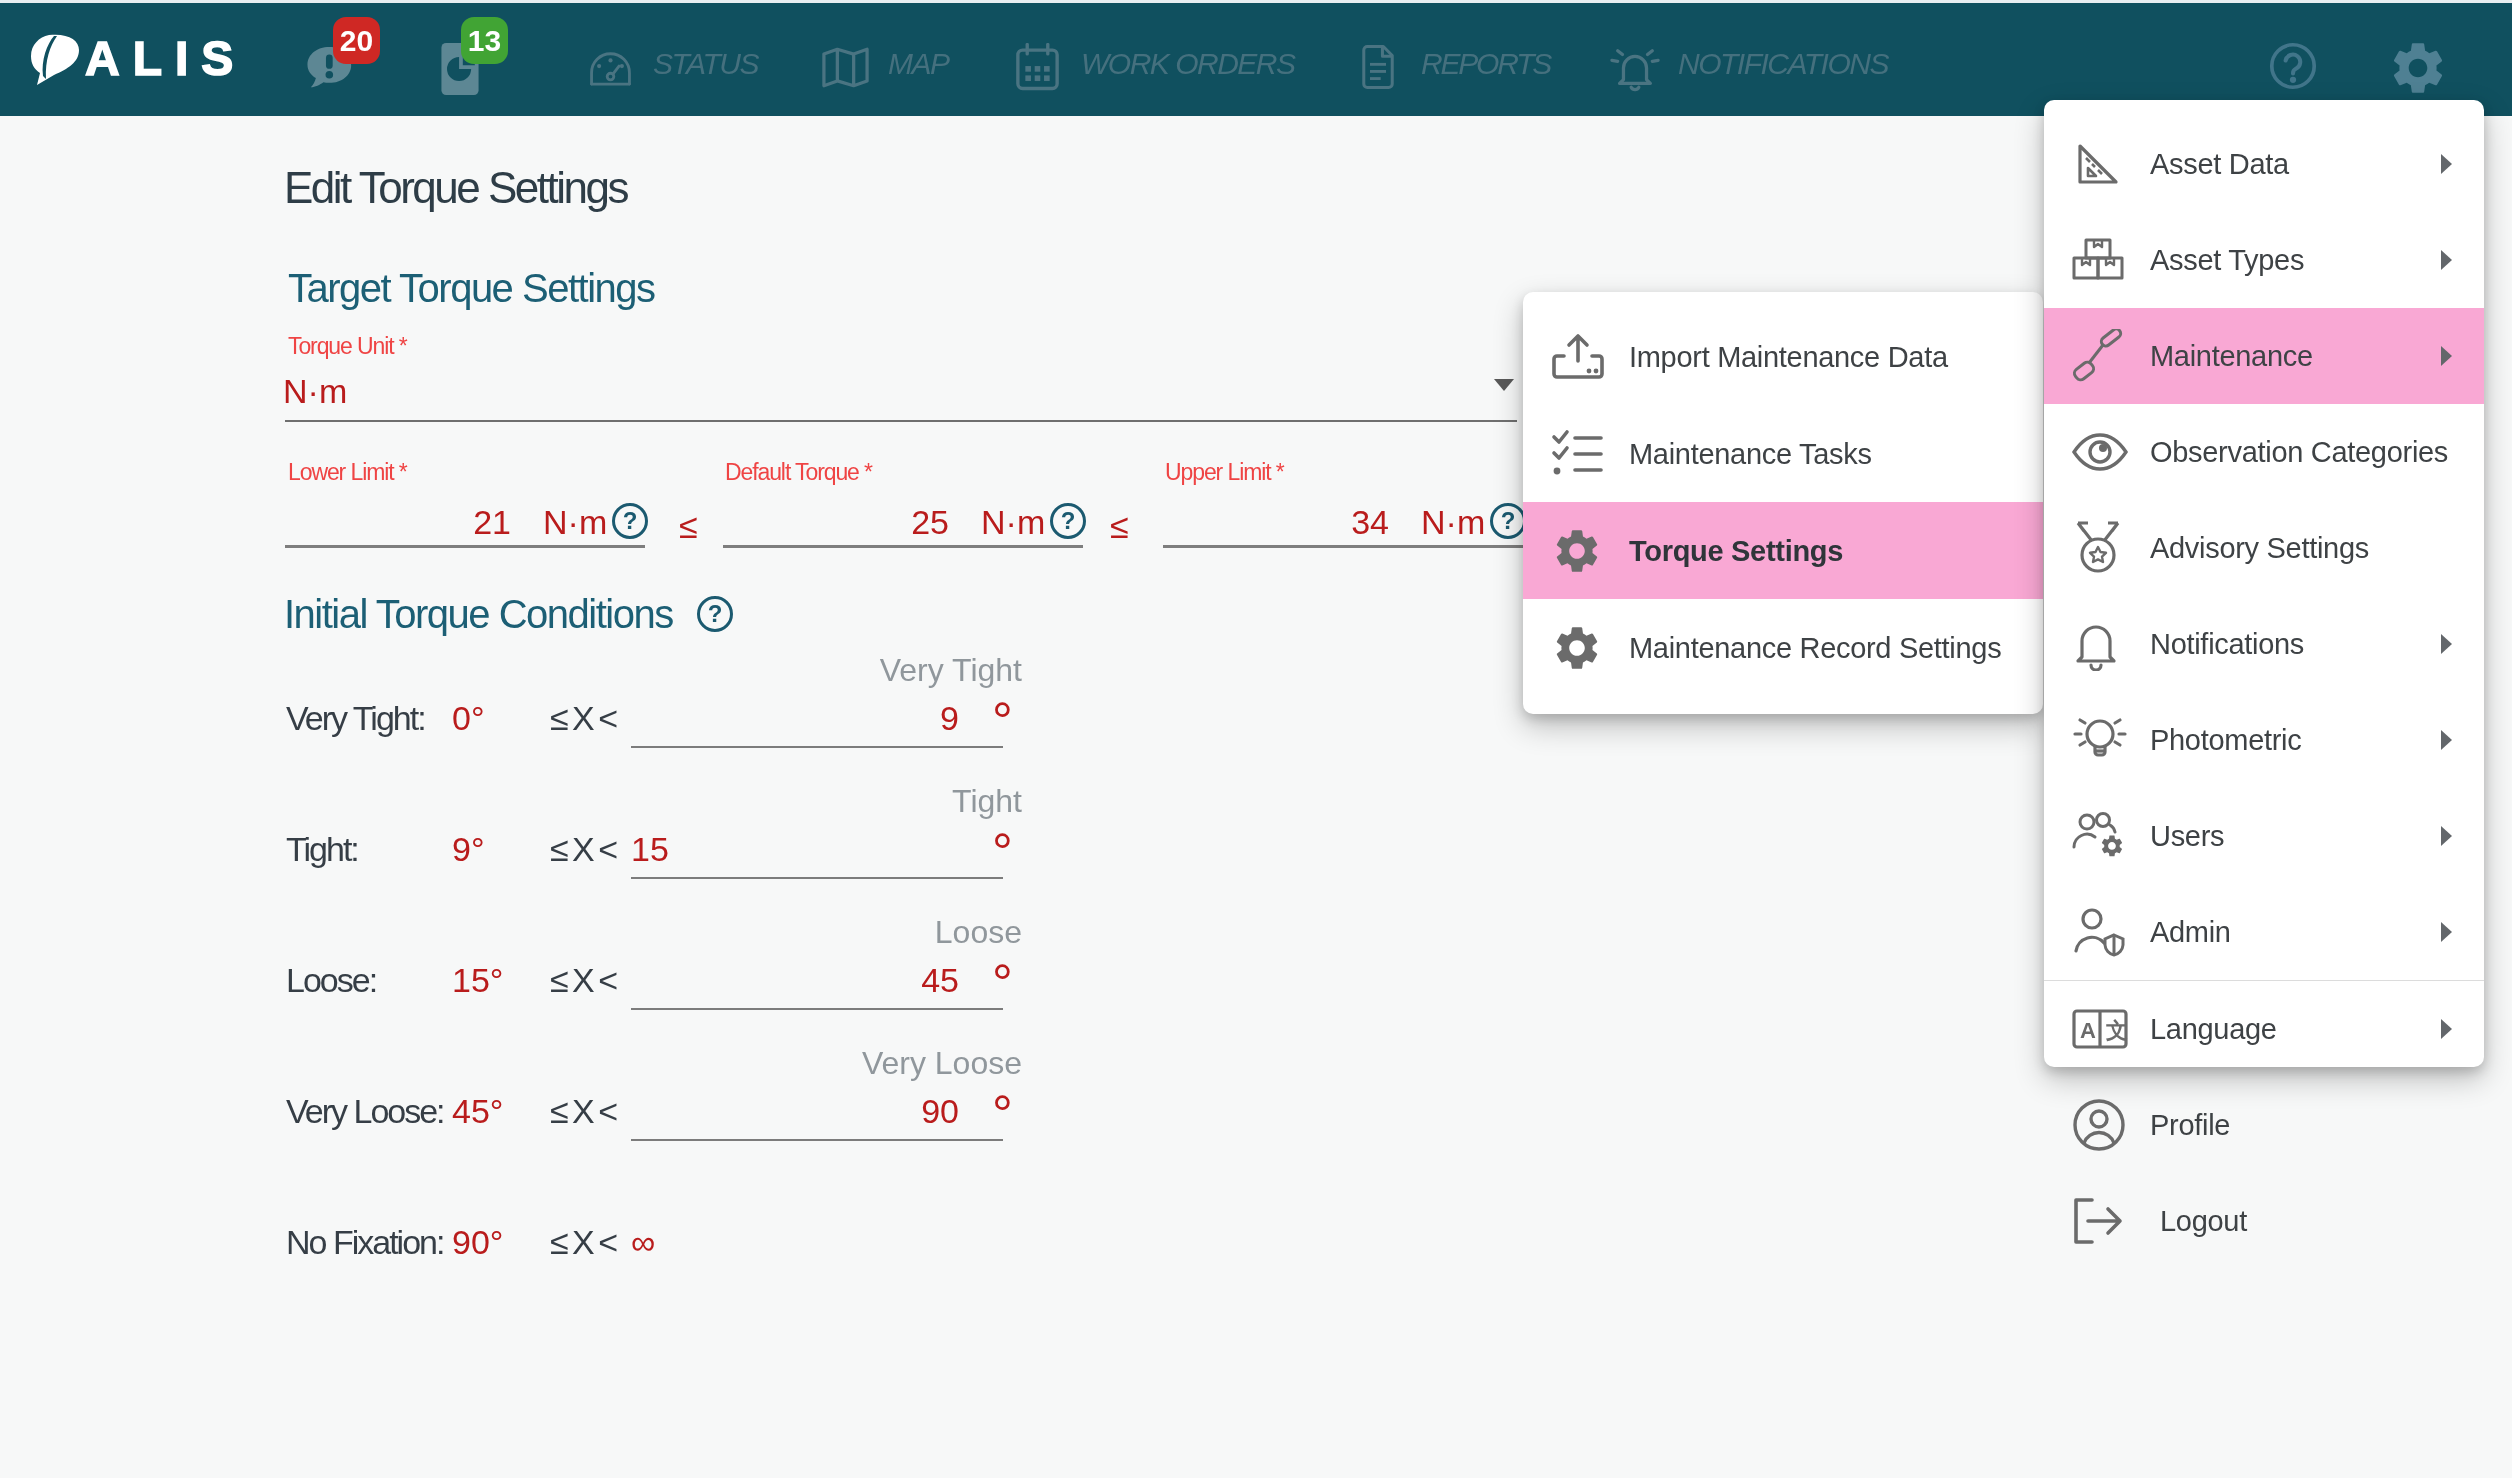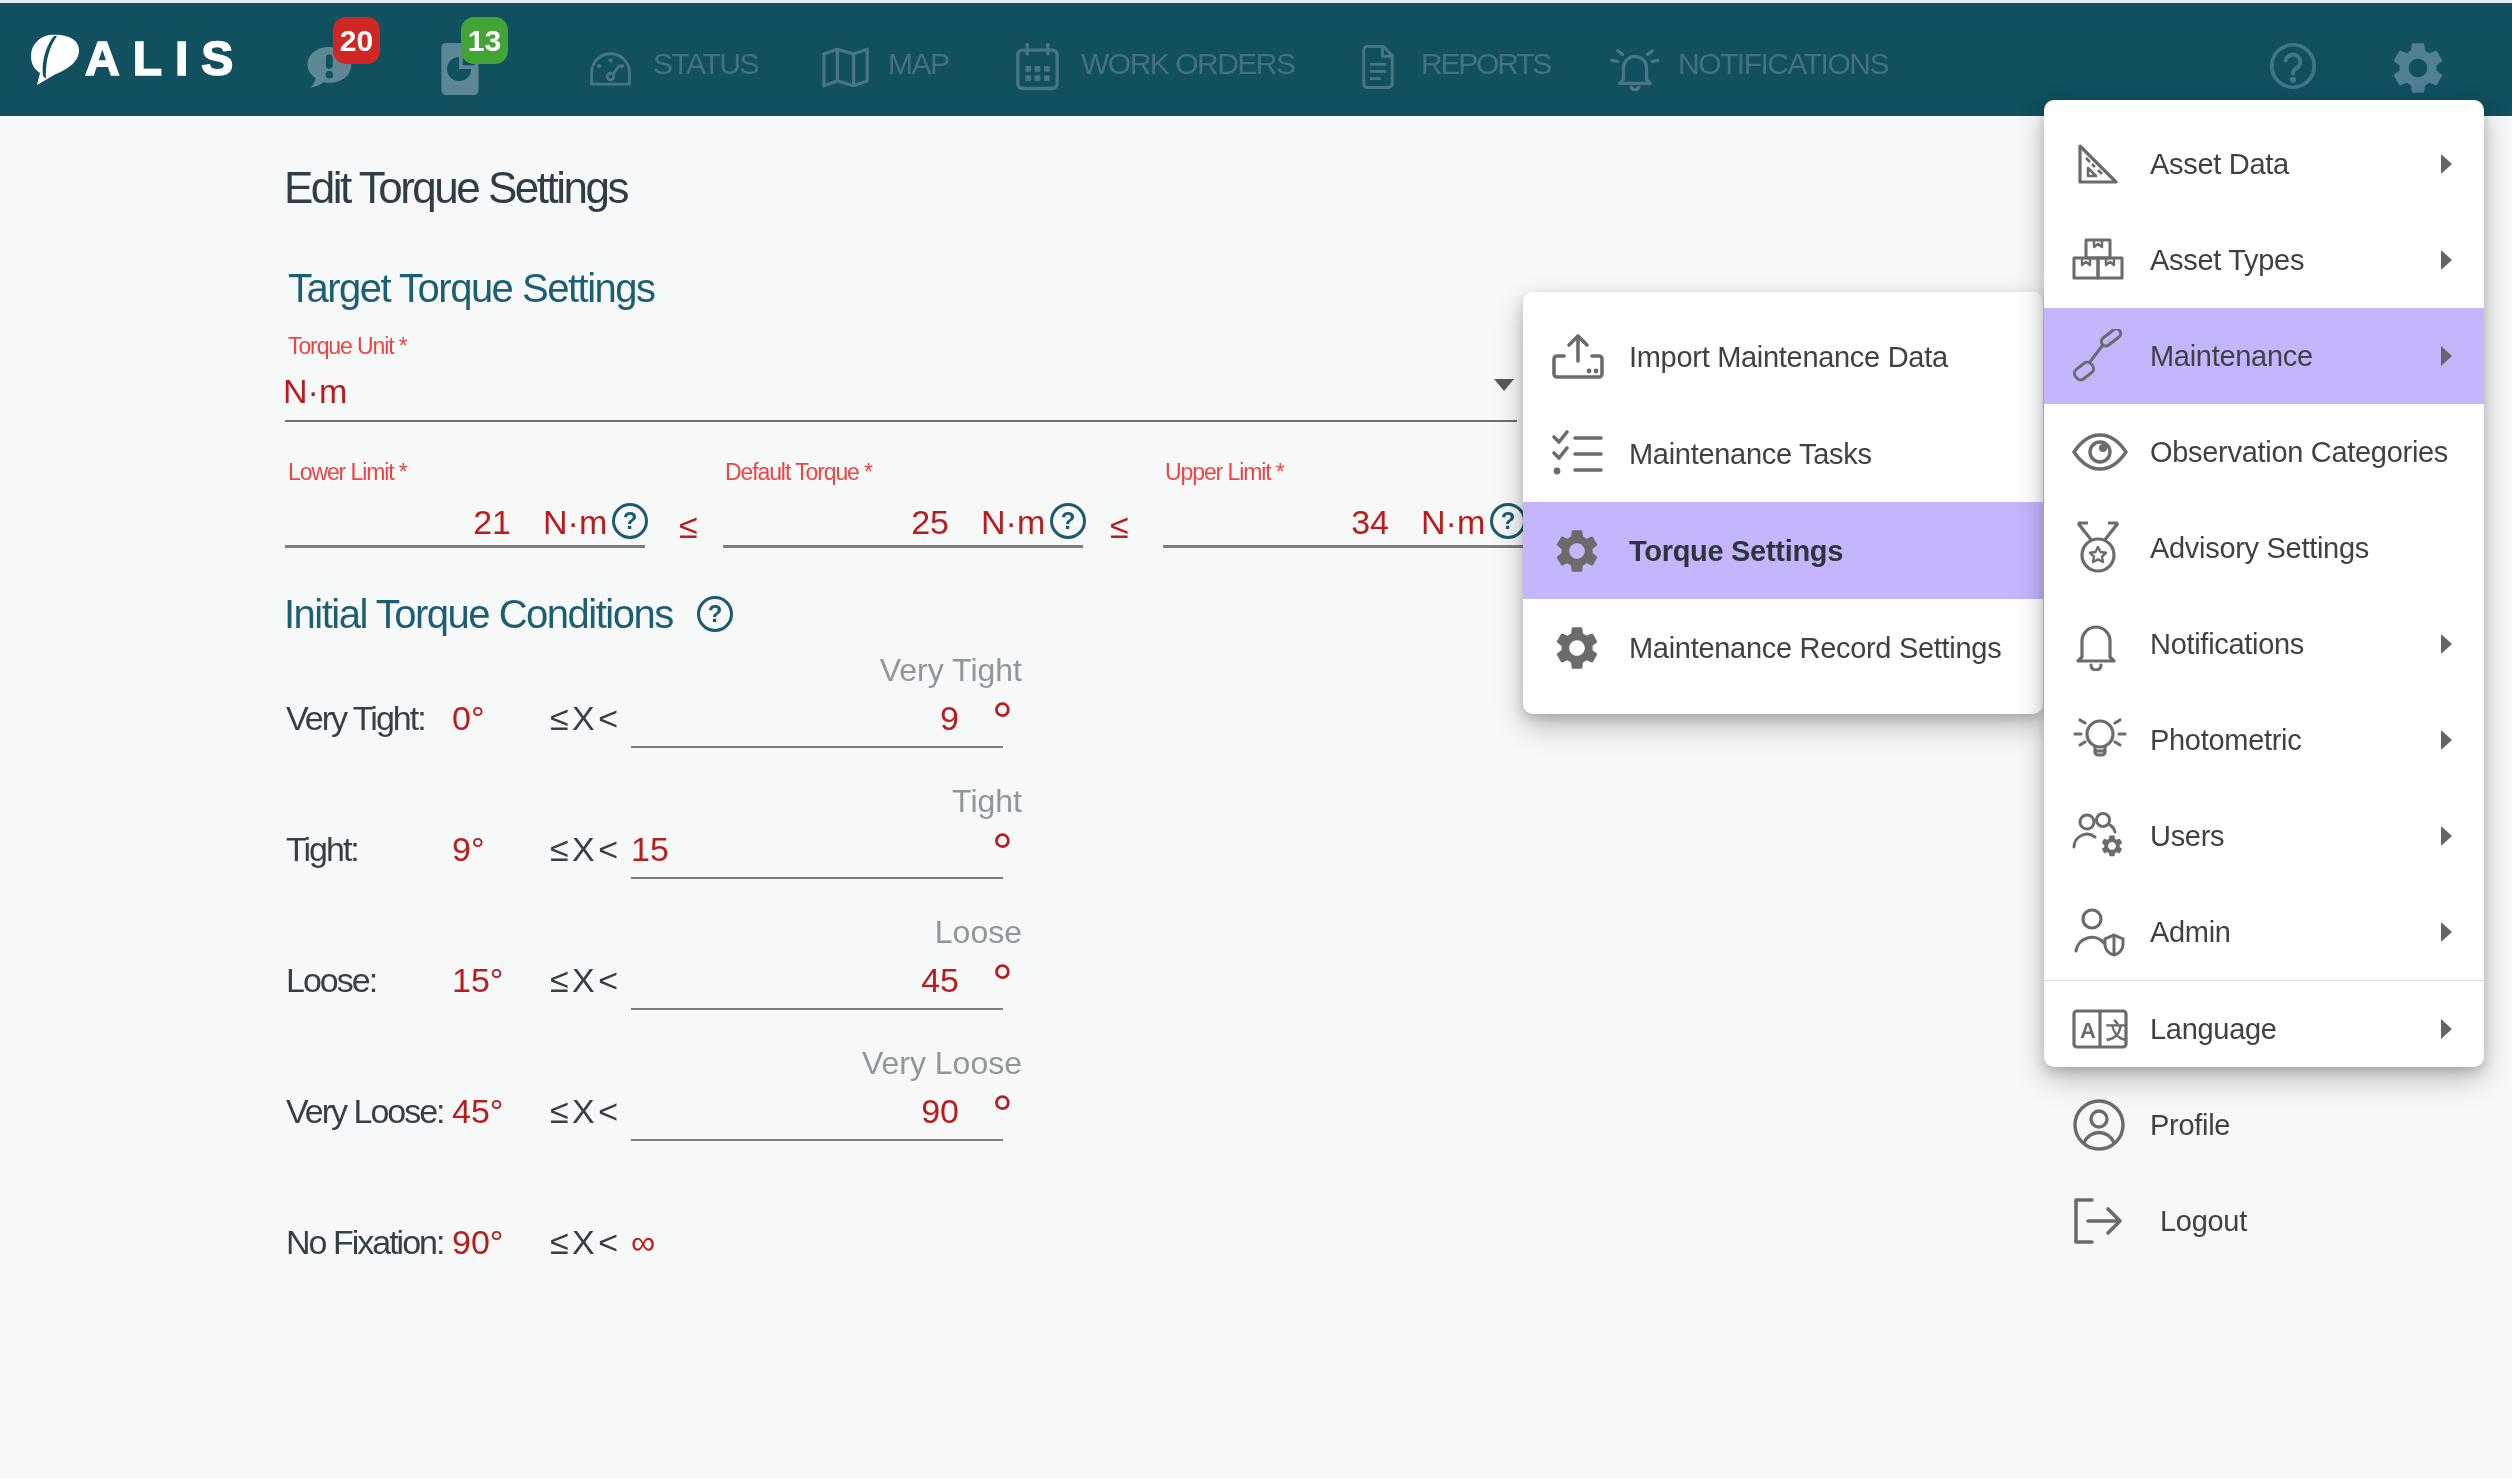--- a/index.html
+++ b/index.html
@@ -3,42 +3,42 @@
 <meta charset="utf-8">
 <style>
   * { margin:0; padding:0; box-sizing:border-box; }
   html,body { width:2512px; height:1478px; }
   body { background:#f7f8f8; font-family:"Liberation Sans", sans-serif; position:relative; overflow:hidden; }
   .abs { position:absolute; }
 
   
   .topstrip { position:absolute; top:0; left:0; width:2512px; height:3px; background:#e8eef1; }
   .navbar { position:absolute; top:3px; left:0; width:2512px; height:113px; background:#10505f; }
-  .navtext { position:absolute; color:#45707e; font-size:30px; letter-spacing:-1.5px; line-height:30px; top:46px; }
+  .navtext { position:absolute; color:#45707e; font-size:30px; letter-spacing:-1.5px; line-height:30px; top:46px;font-style:italic; }
   .alis { position:absolute; left:85px; top:32px; color:#ffffff; font-size:48px; font-weight:bold; letter-spacing:13px; line-height:48px; -webkit-text-stroke:1.6px #ffffff; }
   .badge { position:absolute; top:14px; width:47px; height:47px; border-radius:13px; color:#fff; font-size:30px; font-weight:bold; text-align:center; line-height:47px; }
 
   
   .h1 { position:absolute; left:284px; top:166px; font-size:44px; letter-spacing:-2.5px; line-height:44px; color:#2e3d47; }
   .h2 { position:absolute; font-size:40px; letter-spacing:-1.5px; line-height:40px; color:#1c5f75; }
   .lbl { position:absolute; font-size:23px; letter-spacing:-1.1px; line-height:27px; color:#ef4444; }
   .val { position:absolute; font-size:34px; line-height:34px; color:#b91c1c; }
   .uline { position:absolute; height:2px; background:#5c5c5c; }
   .rowtxt { position:absolute; font-size:34px; line-height:34px; letter-spacing:-2px; color:#363e46; }
   .deglbl { position:absolute; left:631px; width:391px; text-align:right; font-size:32px; line-height:32px; color:#90979c; }
   .dline { position:absolute; left:631px; width:372px; height:2px; background:#7c7c7c; }
   .qcirc { position:absolute; width:36px; height:36px; border:3.5px solid #1b5a70; border-radius:50%; color:#1b5a70; font-size:24px; font-weight:bold; text-align:center; line-height:30px; }
 
   
   .panel { position:absolute; background:#ffffff; border-radius:10px; box-shadow:0 12px 30px rgba(0,0,0,0.24), 0 5px 12px rgba(0,0,0,0.16); }
   .mrow { position:absolute; left:0; width:100%; height:96px; }
   .mrow .txt { position:absolute; left:106px; top:50%; transform:translateY(-50%); font-size:29px; letter-spacing:-0.3px; color:#3e4245; white-space:nowrap; }
   .mrow .ic { position:absolute; left:28px; top:50%; transform:translateY(-50%); }
   .mrow .arr { position:absolute; right:32px; top:50%; transform:translateY(-50%); width:0; height:0; border-left:11px solid #63676b; border-top:10px solid transparent; border-bottom:10px solid transparent; }
-  .hl { background:#c4b5fd; }
+  .hl { background:#f9a8d4; }
 </style>
 </head>
 <body>
   <div class="topstrip"></div>
   <div class="navbar" id="navbar">
 
     <svg class="abs" style="left:30px; top:30px;" width="50" height="55" viewBox="0 0 50 53">
       <path fill="#ffffff" d="M19 1 C9 3 1 11 1 22 C1 30 4 35 10 39 L7 51 L24 41 C38 35 49 28 49 16 C49 6 38 -1 19 1 Z"></path>
       <path fill="#10505f" d="M27 2 C20 12 15 26 16 45 L13 42 C11 26 17 10 24 2 Z"></path>
     </svg>

